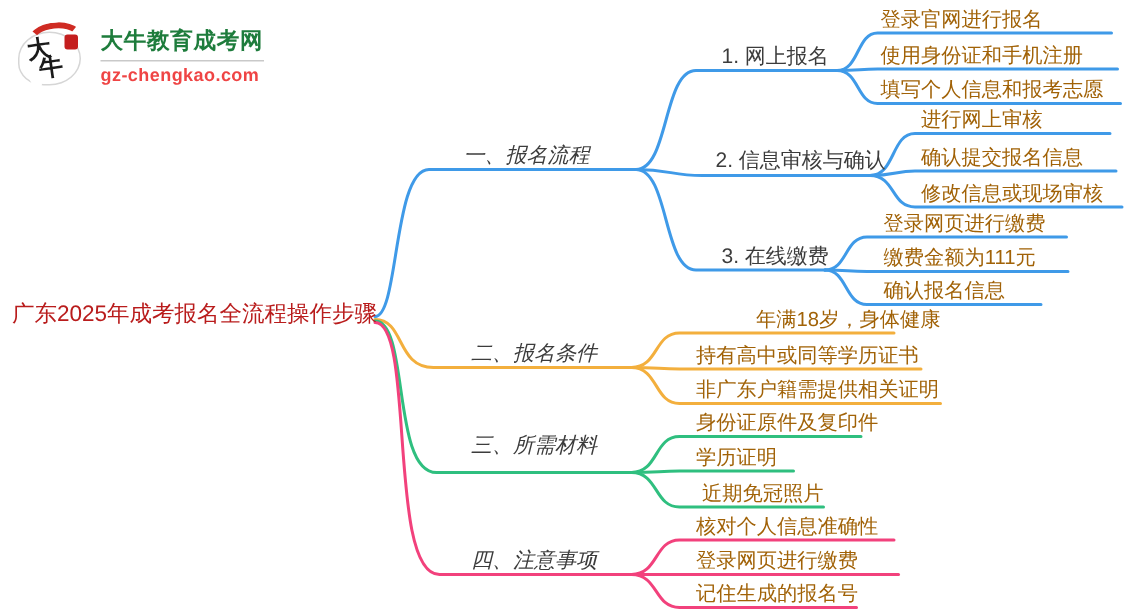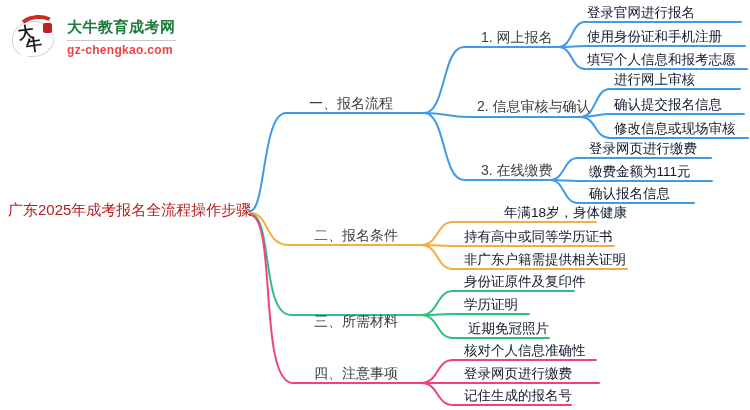--- a/index.html
+++ b/index.html
@@ -4,23 +4,23 @@
 <style>
   html,body{margin:0;padding:0;background:#fff;}
   .canvas{
     position:relative;width:750px;height:410px;background:#ffffff;overflow:hidden;
     font-family:"Liberation Sans","DejaVu Sans",sans-serif;
   }
   svg.lines{position:absolute;left:0;top:0;}
   svg.lines path{fill:none;stroke-width:2;stroke-linecap:round;}
   .node{position:absolute;color:#3c3c3c;white-space:nowrap;line-height:18px;}
   .node-root{left:8px;top:201px;font-size:15px;font-weight:500;color:#b91c1c;}
-  .node-main{font-size:14px;}
+  .node-main{font-size:14px;font-style:italic;}
   .node-sub{font-size:14px;}
-  .node-leaf{font-size:13.5px;color:#0f172a;}
+  .node-leaf{font-size:13.5px;color:#a16207;}
   
   .logo{position:absolute;left:10px;top:10px;width:180px;height:52px;cursor:pointer;}
   .logo-icon{position:absolute;left:0;top:4px;width:48px;height:46px;}
   .bubble{position:absolute;left:2px;top:7px;width:40px;height:34px;background:#fff;
           border:1px solid #d6d6d6;border-radius:55% 55% 55% 45%;}
   .tail{position:absolute;left:8px;top:40px;width:0;height:0;
         border-left:9px solid transparent;border-top:9px solid #fff;transform:rotate(18deg);}
   .tail-border{position:absolute;left:7px;top:41px;width:0;height:0;
         border-left:10px solid transparent;border-top:10px solid #d6d6d6;transform:rotate(18deg);z-index:-1;}
   .arc{position:absolute;left:8px;top:1px;width:30px;height:16px;border-radius:50%;
@@ -107,21 +107,21 @@
   <div class="node node-leaf" style="left:614px;top:120px;">修改信息或现场审核</div>
   <div class="node node-leaf" style="left:589px;top:140px;">登录网页进行缴费</div>
   <div class="node node-leaf" style="left:589px;top:163px;">缴费金额为111元</div>
   <div class="node node-leaf" style="left:589px;top:185px;">确认报名信息</div>
 
   <div class="node node-main" style="left:314px;top:226px;">二、报名条件</div>
   <div class="node node-leaf" style="left:464px;top:204px;margin-left:40px;">年满18岁，身体健康</div>
   <div class="node node-leaf" style="left:464px;top:228px;">持有高中或同等学历证书</div>
   <div class="node node-leaf" style="left:464px;top:251px;">非广东户籍需提供相关证明</div>
 
-  <div class="node node-main" style="left:314px;top:312px;text-align:center;">三、所需材料</div>
+  <div class="node node-main" style="left:314px;top:287px;text-align:center;">三、所需材料</div>
   <div class="node node-leaf" style="left:464px;top:273px;">身份证原件及复印件</div>
   <div class="node node-leaf" style="left:464px;top:296px;">学历证明</div>
   <div class="node node-leaf" style="left:468px;top:320px;">近期免冠照片</div>
 
   <div class="node node-main" style="left:314px;top:364px;">四、注意事项</div>
   <div class="node node-leaf" style="left:464px;top:342px;">核对个人信息准确性</div>
   <div class="node node-leaf" style="left:464px;top:365px;">登录网页进行缴费</div>
   <div class="node node-leaf" style="left:464px;top:387px;">记住生成的报名号</div>
 
 </div>

